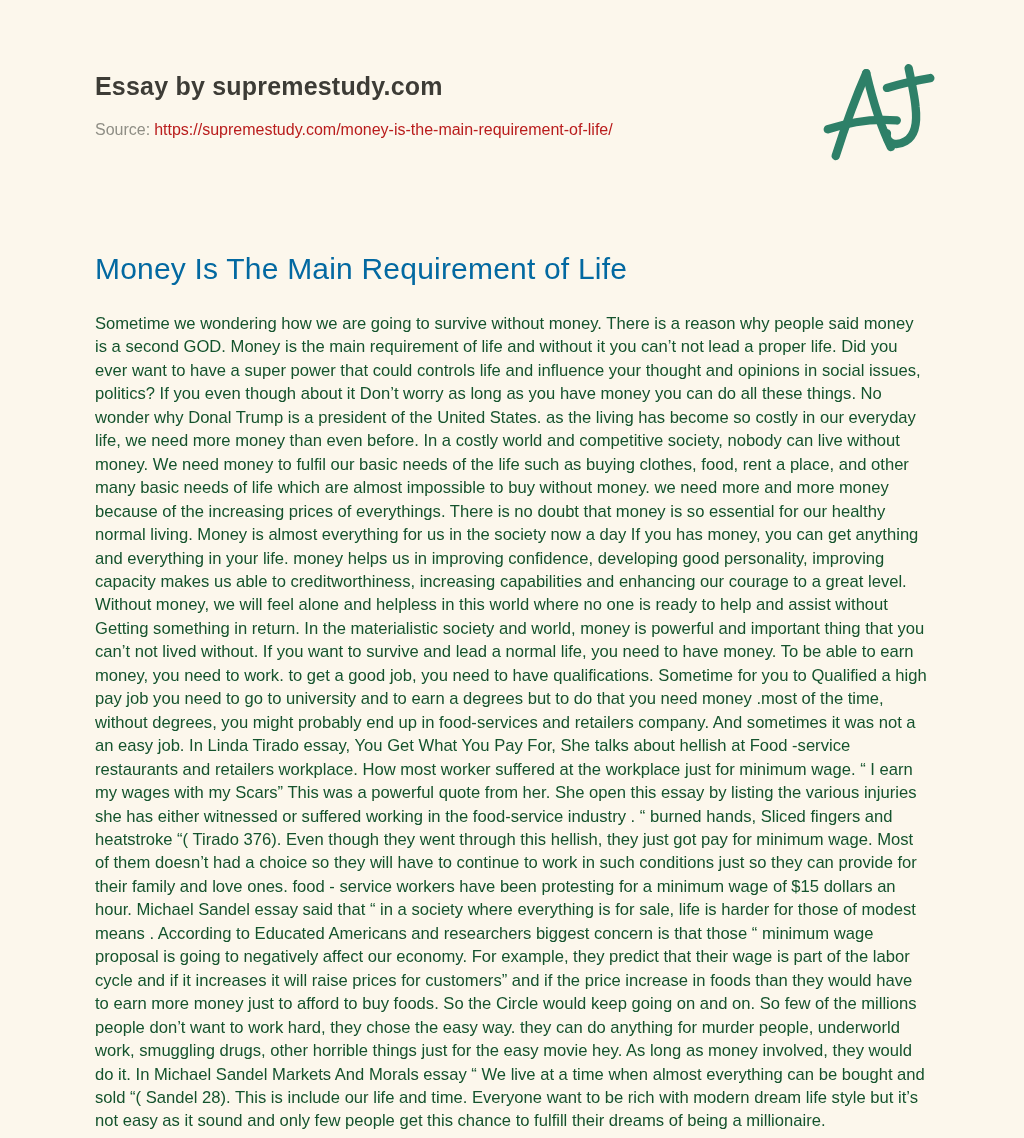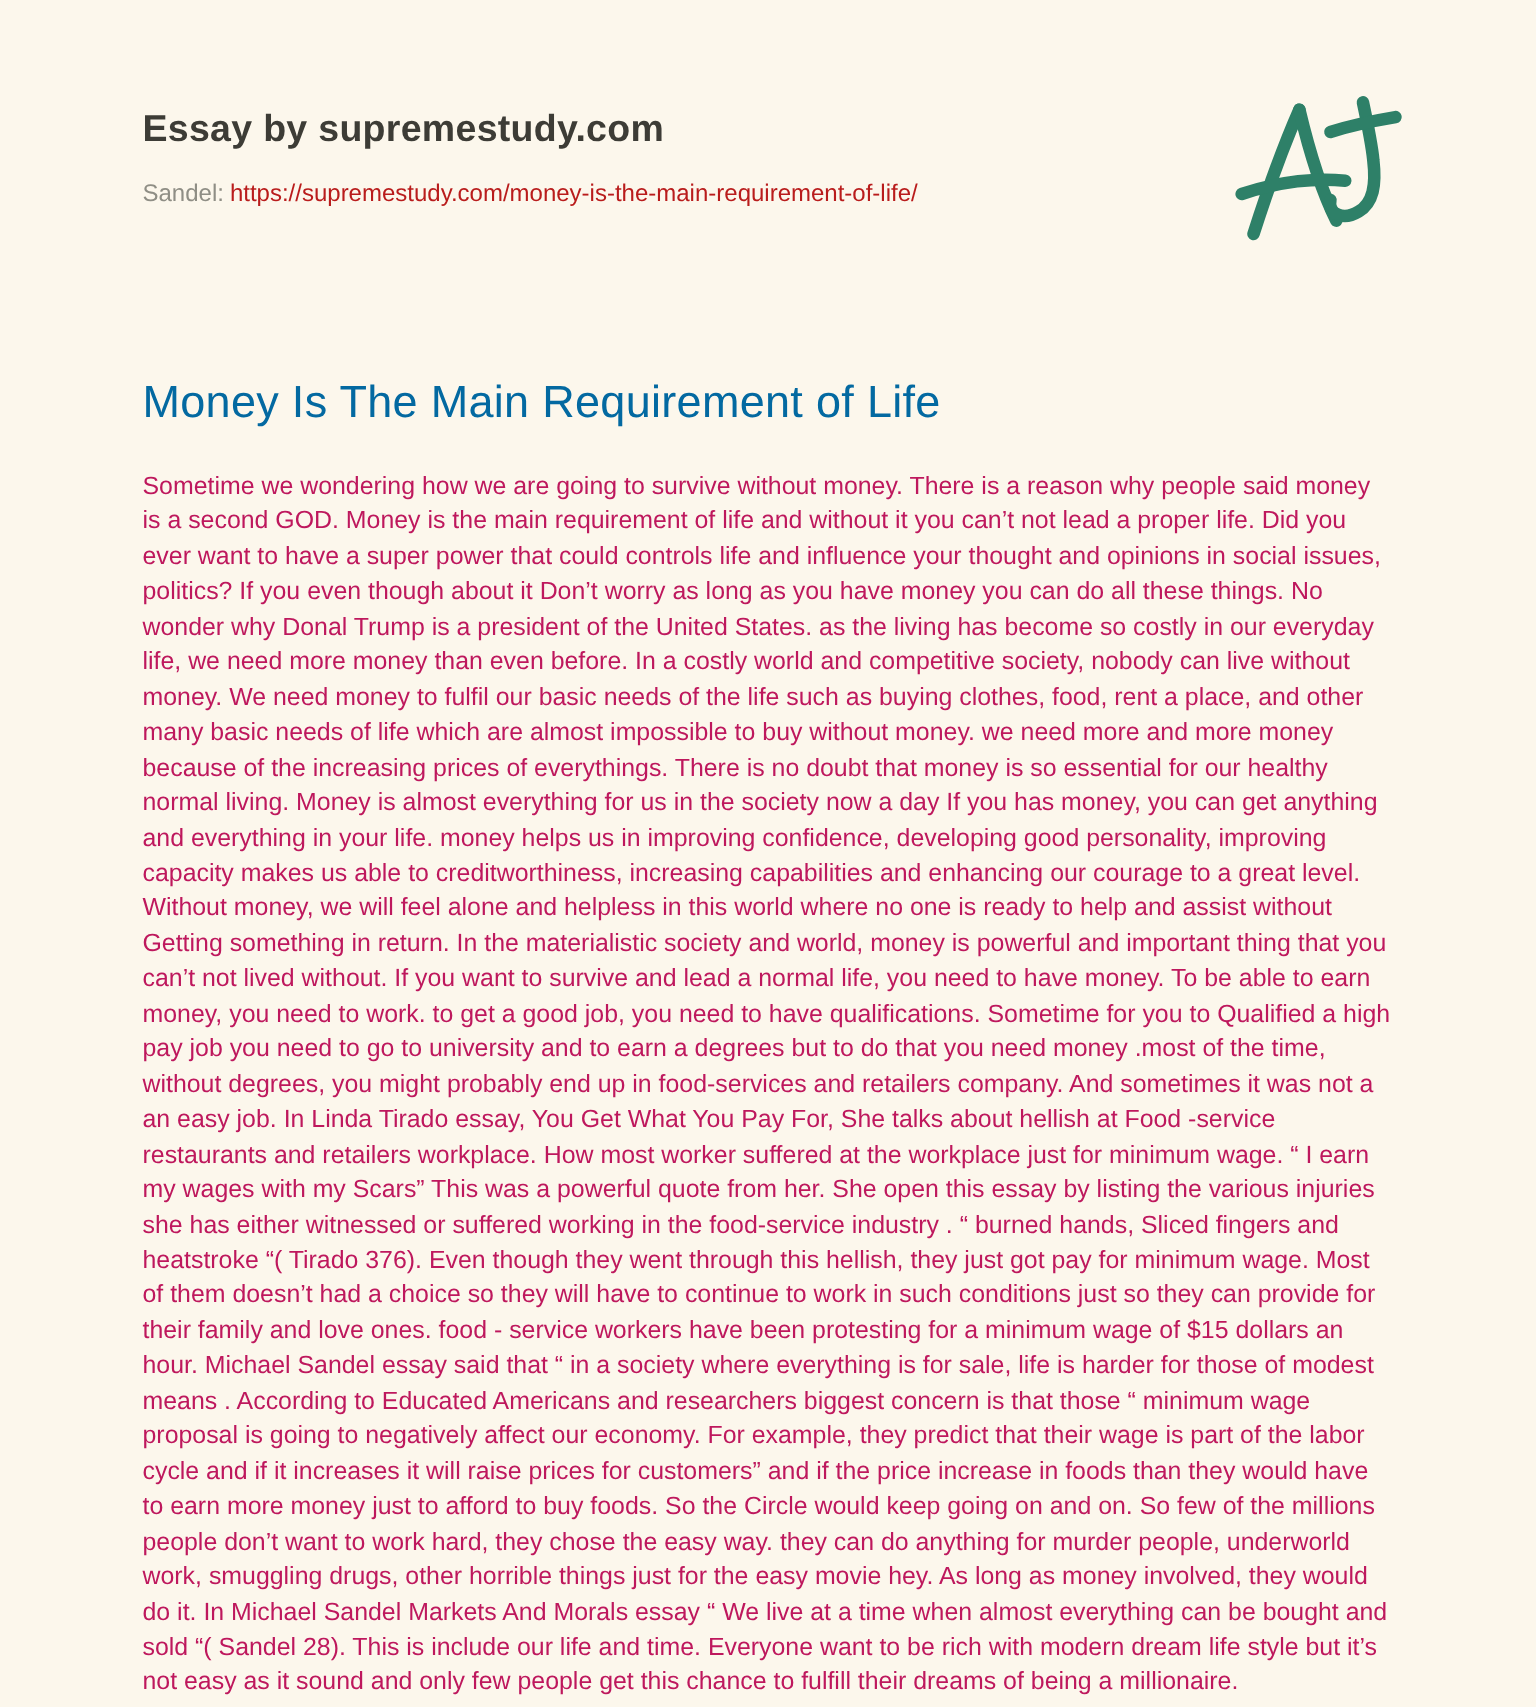--- a/index.html
+++ b/index.html
@@ -54,33 +54,33 @@
     color: #0369a1;
     letter-spacing: 0.2px;
   }
   .essay-body {
     position: absolute;
     left: 95px;
     top: 312px;
     width: 834px;
     font-size: 16.6px;
     line-height: 23.45px;
-    color: #be185d;
+    color: #14532d;
     text-align: left;
   }
 </style>
 </head>
 <body>
 
 <div class="page">
 
   <h1 class="site-heading">Essay by supremestudy.com</h1>
 
   <div class="source-line">
-    <span>Sandel:</span><a href="#">https://supremestudy.com/money-is-the-main-requirement-of-life/</a>
+    <span>Source:</span><a href="#">https://supremestudy.com/money-is-the-main-requirement-of-life/</a>
   </div>
 
   <div class="logo">
     <svg viewBox="0 0 140 115" xmlns="http://www.w3.org/2000/svg">
       <g fill="none" stroke="#2e8068" stroke-width="8.5" stroke-linecap="round">
         <path d="M22 97 C30 72 42 38 53 13"></path>
         <path d="M53 13 C58 34 67 66 78 88"></path>
         <path d="M14 70 C38 62 62 59 84 61"></path>
         <path d="M96 8 C99 22 102 36 103 47 C105 64 103 76 93 82 C83 88 72 84 74 74"></path>
         <path d="M74 28 C90 23 106 20 118 18"></path>

